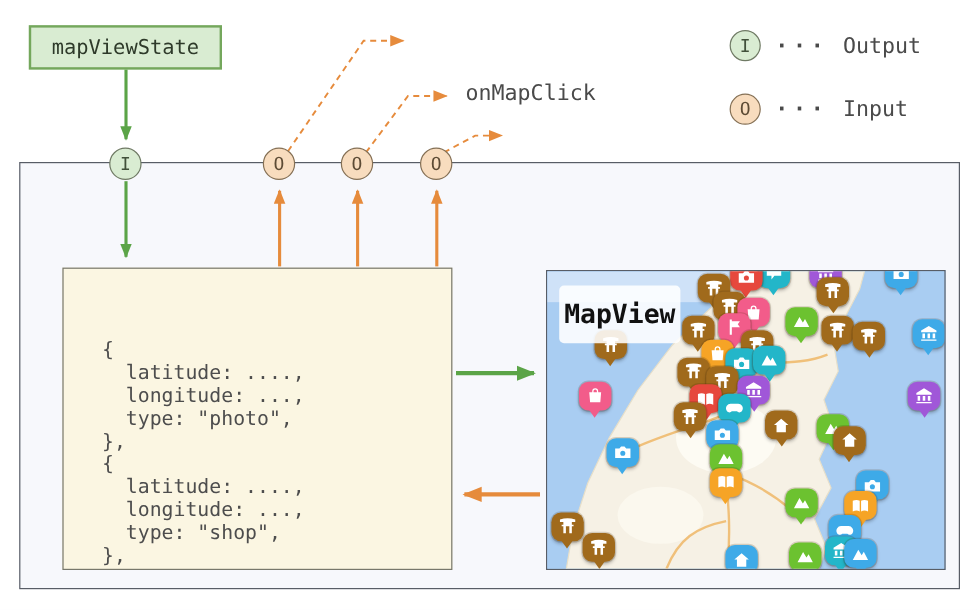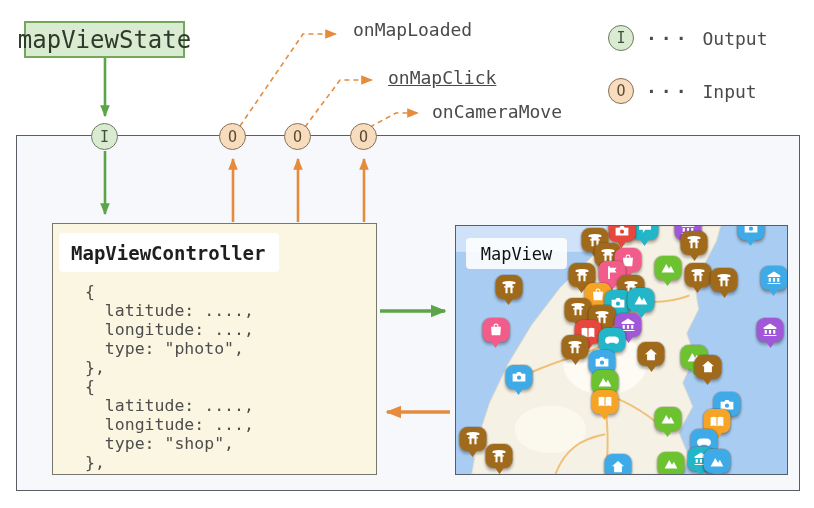--- a/index.html
+++ b/index.html
@@ -3,21 +3,21 @@
 <meta charset="utf-8">
 <style>
   html,body{margin:0;padding:0;background:#fff;}
   #stage{position:relative;width:814px;height:508px;overflow:hidden;
          font-family:"DejaVu Sans Mono","Liberation Mono",monospace;color:#3d3d3d;}
 
   
   .state-box{position:absolute;left:24px;top:21px;width:161px;height:37px;
     background:var(--green-fill);border:2px solid var(--green-border);
     display:flex;align-items:center;justify-content:center;
-    font-size:24px;color:#2e3a2a;box-sizing:border-box;}
+    font-size:17px;color:#2e3a2a;box-sizing:border-box;}
 
   
   .container-box{position:absolute;left:16px;top:135px;width:784px;height:356px;
     background:var(--container-bg);border:1.6px solid var(--container-border);
     box-sizing:border-box;z-index:1;}
   .container-chip{position:absolute;left:540px;top:150px;width:224px;height:44px;
     background:var(--chip-bg);border-radius:6px;display:flex;align-items:center;justify-content:center;
     font-size:19px;font-weight:bold;color:#2f2f2f;z-index:2;}
 
   
@@ -26,21 +26,21 @@
   .port.in{background:var(--green-fill);border:1.6px solid #6f7a64;color:#41503a;}
   .port.out{background:var(--orange-fill);border:1.6px solid #857055;color:#5d4b35;}
   #port-i{left:91px;top:123px;}
   #port-o1{left:219px;top:123px;}
   #port-o2{left:284px;top:123px;}
   #port-o3{left:350px;top:123px;}
 
   
   .evt{position:absolute;font-size:18px;color:#4a4a4a;z-index:3;}
   #evt-0{left:353px;top:19px;}
-  #evt-1{left:388px;top:67px;text-decoration:underline;}
+  #evt-1{left:388px;top:67px;}
   #evt-2{left:432px;top:101px;}
 
   
   .legend-row{position:absolute;display:flex;align-items:center;gap:12px;z-index:3;}
   #legend-input{left:608px;top:25px;}
   #legend-output{left:608px;top:78px;}
   .legend-sym{width:26px;height:26px;border-radius:50%;box-sizing:border-box;
     display:flex;align-items:center;justify-content:center;font-size:15px;}
   .legend-sym.in{background:var(--green-fill);border:1.6px solid #6f7a64;color:#41503a;}
   .legend-sym.out{background:var(--orange-fill);border:1.6px solid #857055;color:#5d4b35;}
@@ -55,23 +55,23 @@
     padding-left:12px;box-sizing:border-box;
     font-size:19px;font-weight:bold;color:#1f1f1f;}
   .controller-code{position:absolute;left:32px;top:58px;white-space:pre;
     font-size:16.5px;line-height:19px;color:#4d4d4d;}
 
   
   .map-box{position:absolute;left:455px;top:225px;width:333px;height:250px;
     border:1.6px solid var(--container-border);box-sizing:border-box;z-index:4;overflow:hidden;
     background:var(--sea);}
   .map-canvas{position:absolute;left:0;top:0;width:100%;height:100%;}
-  .map-chip{position:absolute;left:10px;top:12px;width:101px;height:31px;z-index:6;
+  .map-chip{position:absolute;left:10px;top:12px;width:101px;height:48px;z-index:6;
     background:rgba(255,255,255,0.88);border-radius:4px;display:flex;align-items:center;justify-content:center;
-    font-size:17px;font-weight:normal;color:#111;}
+    font-size:22px;font-weight:bold;color:#111;}
   .marker-layer{position:absolute;left:0;top:0;width:100%;height:100%;z-index:3;}
   .marker{position:absolute;width:27px;height:24px;border-radius:8px;background:var(--mc);
     transform:translate(-50%,-62%);display:flex;align-items:center;justify-content:center;
     box-shadow:0 0 0 1px rgba(80,50,10,.18),0 2px 3px rgba(0,0,0,.28);}
   .marker::after{content:'';position:absolute;left:50%;bottom:-6px;transform:translateX(-50%);
     width:0;height:0;border:5px solid transparent;border-bottom:0;border-top:7px solid var(--mc);}
 
   
   #arrows{position:absolute;left:0;top:0;width:814px;height:508px;z-index:6;pointer-events:none;}
   .ln-green{stroke:var(--green-arrow);stroke-width:2.6;fill:none;}
@@ -116,37 +116,34 @@
     <path d="M370 127 L396 113 H418" class="ln-dash" marker-end="url(#mOr)"></path>
     <path d="M380 311 H445" class="ln-green-thick" marker-end="url(#mGrBig)"></path>
     <path d="M450 412 H387" class="ln-orange-thick" marker-end="url(#mOrBig)"></path>
   </svg>
 
   <div class="port in" id="port-i">I</div>
   <div class="port out" id="port-o1">O</div>
   <div class="port out" id="port-o2">O</div>
   <div class="port out" id="port-o3">O</div>
 
-  <div class="evt" id="evt-0">onMapLoaded</div>
   <div class="evt" id="evt-1">onMapClick</div>
-  <div class="evt" id="evt-2">onCameraMove</div>
 
   <div class="legend-row" id="legend-input">
     <span class="legend-sym in">I</span>
     <span class="legend-dots">···</span>
     <span class="legend-label">Output</span>
   </div>
   <div class="legend-row" id="legend-output">
     <span class="legend-sym out">O</span>
     <span class="legend-dots">···</span>
     <span class="legend-label">Input</span>
   </div>
 
   <div class="controller-box">
-    <div class="controller-chip">MapViewController</div>
     <div class="controller-code">{
   latitude: ....,
   longitude: ...,
   type: "photo",
 },
 {
   latitude: ....,
   longitude: ...,
   type: "shop",
 },</div>

